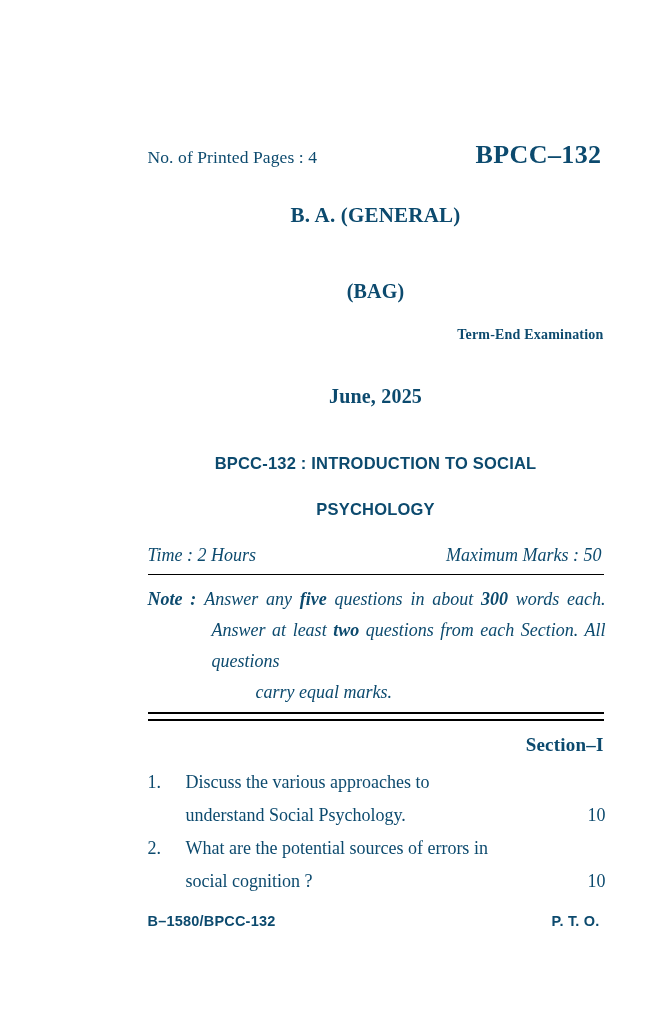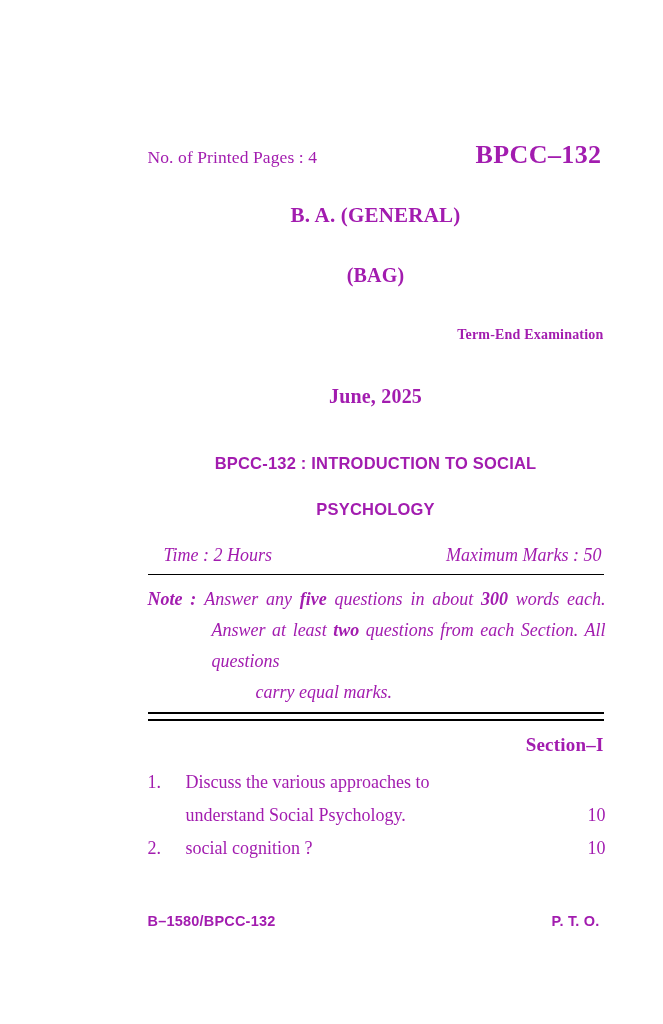--- a/index.html
+++ b/index.html
@@ -8,21 +8,21 @@
     background: #ffffff;
   }
   .page {
     position: relative;
     width: 576px;
     height: 1024px;
     background: #ffffff;
     margin: 0 auto;
     overflow: hidden;
     font-family: "Liberation Serif", "DejaVu Serif", serif;
-    color: #a21caf;
+    color: #0c4a6e;
     -webkit-font-smoothing: antialiased;
   }
 
   
   .header-row {
     position: absolute;
     left: 104px;
     top: 140px;
     width: 456px;
     display: flex;
@@ -48,21 +48,21 @@
   .heading {
     position: absolute;
     left: 104px;
     width: 456px;
     text-align: center;
     font-family: "Liberation Serif", "DejaVu Serif", serif;
     font-weight: bold;
     white-space: nowrap;
   }
   .h-degree   { top: 203px; font-size: 21px; letter-spacing: 0.2px; }
-  .h-program  { top: 264px; font-size: 20px; letter-spacing: 0.2px; }
+  .h-program  { top: 280px; font-size: 20px; letter-spacing: 0.2px; }
   .h-exam     { top: 327px; font-size: 14px; letter-spacing: 0.2px; text-align: right; }
   .h-session  { top: 385px; font-size: 20px; letter-spacing: 0.2px; }
 
   
   .course-title {
     position: absolute;
     left: 104px;
     width: 456px;
     text-align: center;
     font-family: "Liberation Sans", "DejaVu Sans", sans-serif;
@@ -78,21 +78,21 @@
     position: absolute;
     left: 104px;
     top: 545px;
     width: 456px;
     display: flex;
     justify-content: space-between;
     font-family: "Liberation Serif", "DejaVu Serif", serif;
     font-style: italic;
     font-size: 18px;
   }
-  .time-marks span { white-space: nowrap; margin-left: 16px; }
+  .time-marks span { white-space: nowrap; }
   .time-marks .marks { padding-right: 2px; }
 
   
   .rule-single {
     position: absolute;
     left: 104px;
     top: 574px;
     width: 456px;
     height: 0;
     border-top: 1.6px solid #000;
@@ -248,20 +248,21 @@
         <span class="tail">
           <span>understand Social Psychology.</span>
           <span class="q-marks">10</span>
         </span>
       </span>
     </div>
 
     <div class="question">
       <span class="q-num">2.</span>
       <span class="q-body">
+        <span>What are the potential sources of errors in</span>
         <span class="tail">
           <span>social cognition ?</span>
           <span class="q-marks">10</span>
         </span>
       </span>
     </div>
 
   </div>
 
   <div class="footer">

